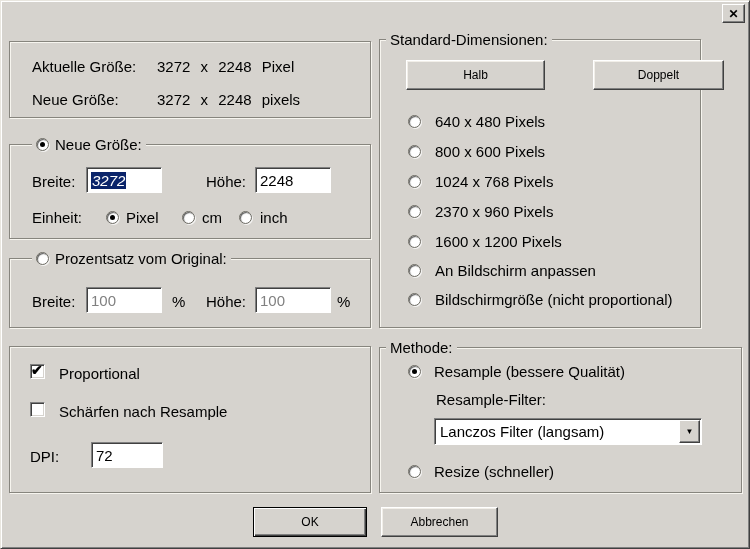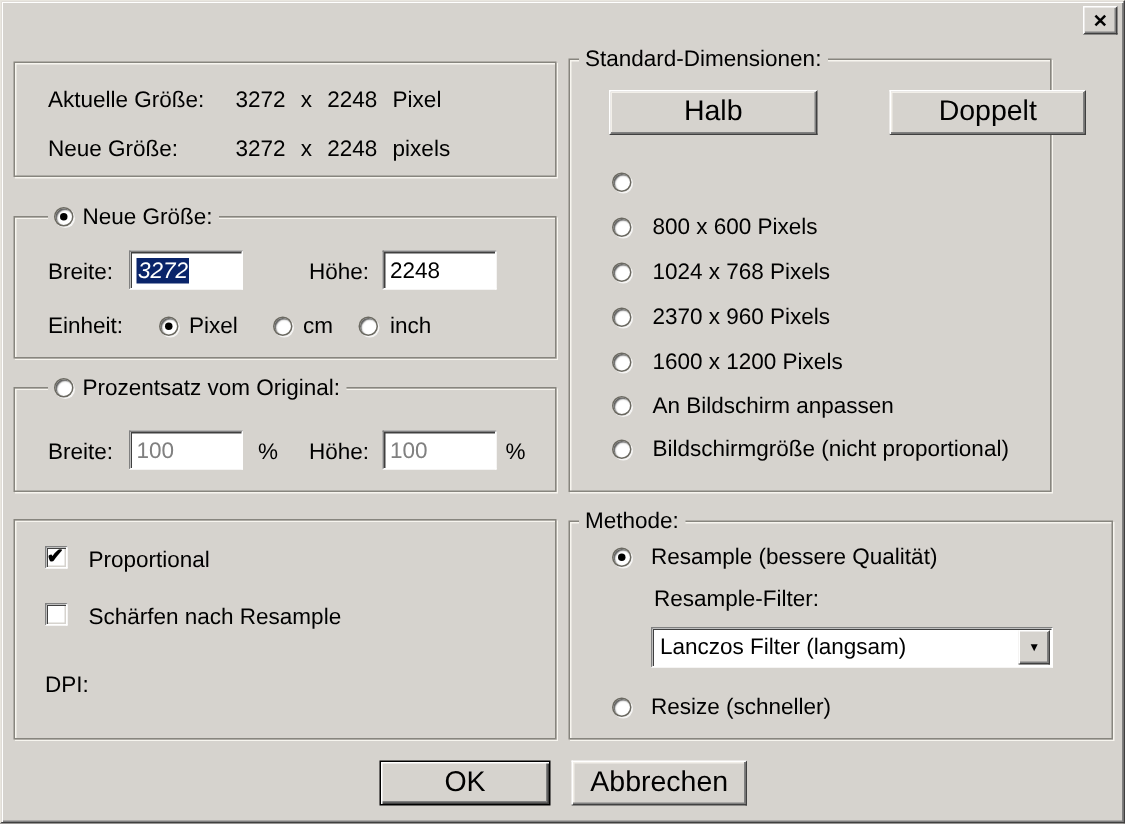--- a/index.html
+++ b/index.html
@@ -75,21 +75,21 @@
   input.textfield { padding-top:0; }
   .textfield.disabled { background:#ffffff; color:#808080; }
   .sel { background:#0a246a; color:#fff; padding:0 1px; }
 
   
   .btn {
     position:absolute; background:#d6d3ce;
     border:1px solid; border-color:#ffffff #404040 #404040 #ffffff;
     box-shadow: inset -1px -1px 0 #808080, inset 1px 1px 0 #f2efe9;
     display:flex; align-items:center; justify-content:center;
-    font-family:"Liberation Sans", sans-serif; font-size:19px; color:#000; cursor:default;
+    font-family:"Liberation Sans", sans-serif; font-size:12px; color:#000; cursor:default;
   }
   .btn.default {
     border:1px solid #000;
     box-shadow: inset 1px 1px 0 #ffffff, inset -1px -1px 0 #404040, inset -2px -2px 0 #808080;
   }
 
   
   .combo {
     position:absolute; background:#fff;
     border:1px solid; border-color:#808080 #ffffff #ffffff #808080;
@@ -152,30 +152,32 @@
     <div class="textfield disabled" style="left:245px;top:28px;width:76px;">100</div>
     <span class="lbl" style="left:327px;top:34px;">%</span>
   </div>
 
   <div class="groupbox" style="left:8px;top:345px;width:362px;height:147px;">
     <span class="checkbox checked" style="left:20px;top:17px;"></span>
     <span class="lbl" style="left:49px;top:18px;">Proportional</span>
     <span class="checkbox" style="left:20px;top:55px;"></span>
     <span class="lbl" style="left:49px;top:56px;">Schärfen nach Resample</span>
     <span class="lbl" style="left:20px;top:101px;">DPI:</span>
+    <input class="textfield" style="left: 81px; top: 95px; width: 72px;" value="72">
   </div>
 
   <div class="groupbox" style="left:378px;top:38px;width:322px;height:289px;">
     <span class="legend" style="left:6px;">
       <span>Standard-Dimensionen:</span>
     </span>
     <div class="btn" style="left:26px;top:20px;width:139px;height:30px;">Halb</div>
     <div class="btn" style="left:213px;top:20px;width:131px;height:30px;">Doppelt</div>
 
     <span class="radio" style="left:28px;top:75px;"></span>
+    <span class="lbl" style="left:55px;top:73px;">640 x 480 Pixels</span>
     <span class="radio" style="left:28px;top:105px;"></span>
     <span class="lbl" style="left:55px;top:103px;">800 x 600 Pixels</span>
     <span class="radio" style="left:28px;top:135px;"></span>
     <span class="lbl" style="left:55px;top:133px;">1024 x 768 Pixels</span>
     <span class="radio" style="left:28px;top:165px;"></span>
     <span class="lbl" style="left:55px;top:163px;">2370 x 960 Pixels</span>
     <span class="radio" style="left:28px;top:195px;"></span>
     <span class="lbl" style="left:55px;top:193px;">1600 x 1200 Pixels</span>
     <span class="radio" style="left:28px;top:224px;"></span>
     <span class="lbl" style="left:55px;top:222px;">An Bildschirm anpassen</span>

